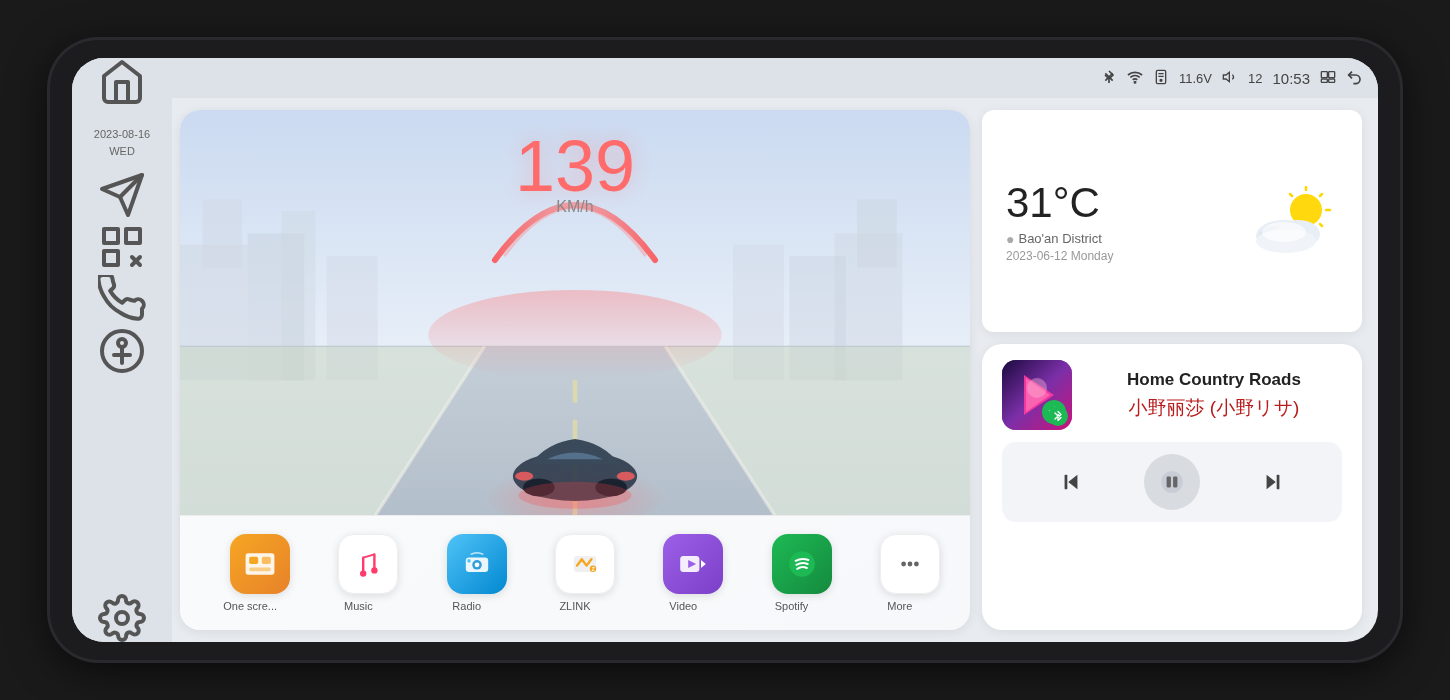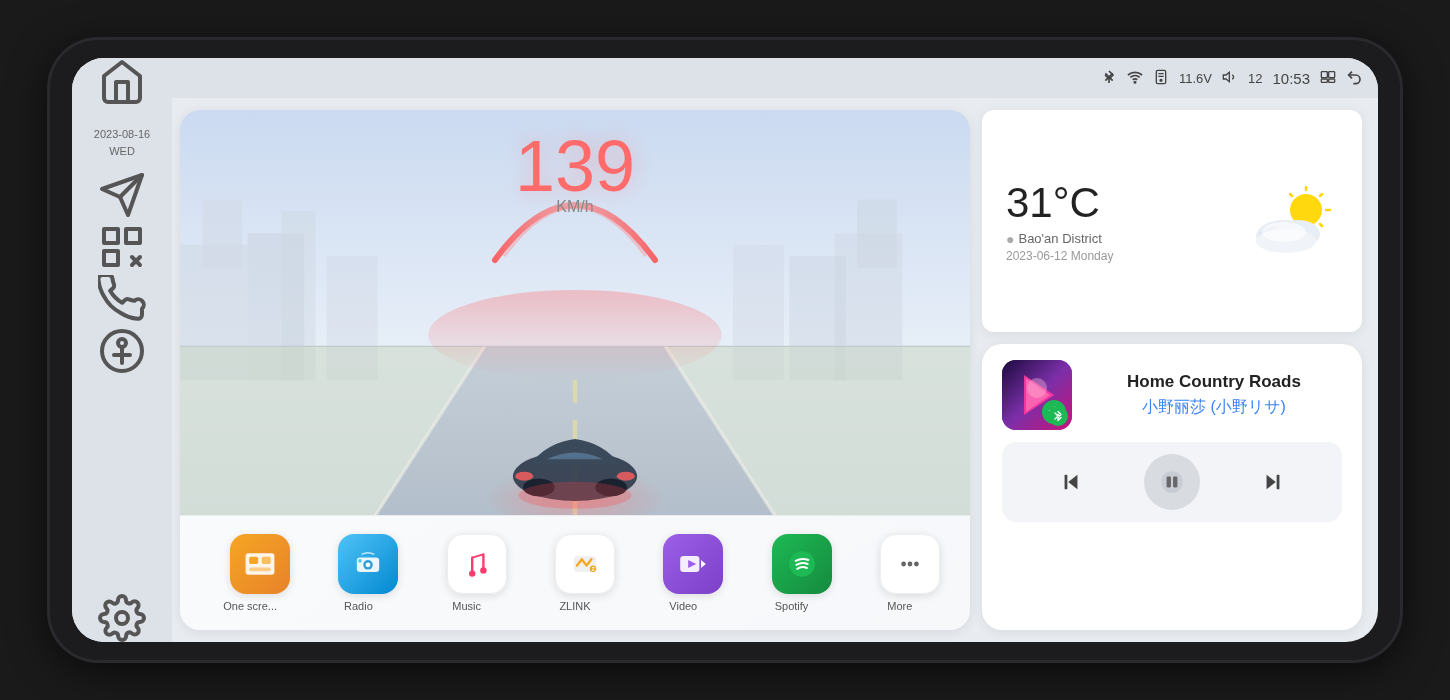--- a/index.html
+++ b/index.html
@@ -306,22 +306,22 @@
     }
 
     .music-title {
       font-size: 17px;
       font-weight: 600;
       color: #222;
       line-height: 1.3;
     }
 
     .music-artist {
-      font-size: 16px;
-      color: #3b82f6;
+      font-size: 19px;
+      color: #b91c1c;
       margin-top: 4px;
     }
 
     .music-controls {
       background: #f2f4f7;
       border-radius: 14px;
       padding: 12px 20px;
       display: flex;
       align-items: center;
       justify-content: space-around;
@@ -567,43 +567,43 @@
                   <rect x="4" y="8" width="32" height="24" rx="3" fill="white" opacity="0.9"></rect>
                   <rect x="8" y="12" width="10" height="8" rx="2" fill="#f5a623"></rect>
                   <rect x="22" y="12" width="10" height="8" rx="2" fill="#f5a623" opacity="0.7"></rect>
                   <rect x="8" y="24" width="24" height="4" rx="2" fill="#f5a623" opacity="0.5"></rect>
                 </svg>
               </div>
               <span class="app-label">One scre...</span>
             </div>
 
             <div class="app-item">
+              <div class="app-icon icon-music">
+                <svg viewBox="0 0 40 40" width="32" height="32">
+                  <path d="M28,8 L28,28" stroke="#ff3b6e" stroke-width="3" fill="none" stroke-linecap="round"></path>
+                  <path d="M14,12 L14,32" stroke="#ff3b6e" stroke-width="3" fill="none" stroke-linecap="round"></path>
+                  <path d="M14,12 L28,8" stroke="#ff3b6e" stroke-width="2.5" fill="none"></path>
+                  <circle cx="14" cy="32" r="4" fill="#ff3b6e"></circle>
+                  <circle cx="28" cy="28" r="4" fill="#ff3b6e"></circle>
+                </svg>
+              </div>
+              <span class="app-label">Music</span>
+            </div>
+
+            <div class="app-item">
               <div class="app-icon icon-radio">
                 <svg viewBox="0 0 40 40" width="32" height="32">
                   <rect x="6" y="12" width="28" height="18" rx="4" fill="white" opacity="0.9"></rect>
                   <circle cx="20" cy="21" r="6" fill="#0288d1" opacity="0.8"></circle>
                   <circle cx="20" cy="21" r="3" fill="white"></circle>
                   <rect x="8" y="14" width="4" height="4" rx="1" fill="#4fc3f7"></rect>
                   <path d="M12,8 Q20,4 28,8" stroke="white" stroke-width="2" fill="none" opacity="0.7"></path>
                 </svg>
               </div>
               <span class="app-label">Radio</span>
-            </div>
-
-            <div class="app-item">
-              <div class="app-icon icon-music">
-                <svg viewBox="0 0 40 40" width="32" height="32">
-                  <path d="M28,8 L28,28" stroke="#ff3b6e" stroke-width="3" fill="none" stroke-linecap="round"></path>
-                  <path d="M14,12 L14,32" stroke="#ff3b6e" stroke-width="3" fill="none" stroke-linecap="round"></path>
-                  <path d="M14,12 L28,8" stroke="#ff3b6e" stroke-width="2.5" fill="none"></path>
-                  <circle cx="14" cy="32" r="4" fill="#ff3b6e"></circle>
-                  <circle cx="28" cy="28" r="4" fill="#ff3b6e"></circle>
-                </svg>
-              </div>
-              <span class="app-label">Music</span>
             </div>
 
             <div class="app-item">
               <div class="app-icon icon-zlink">
                 <svg viewBox="0 0 40 40" width="32" height="32">
                   <rect x="6" y="10" width="28" height="20" rx="4" fill="#f0f0f0"></rect>
                   <path d="M10,22 L16,14 L22,22 L28,14" stroke="#f5a623" stroke-width="3" fill="none" stroke-linecap="round" stroke-linejoin="round"></path>
                   <circle cx="30" cy="26" r="4" fill="#f5a623"></circle>
                   <text x="28.5" y="28.5" font-size="6" fill="white" font-weight="bold">Z</text>
                 </svg>

